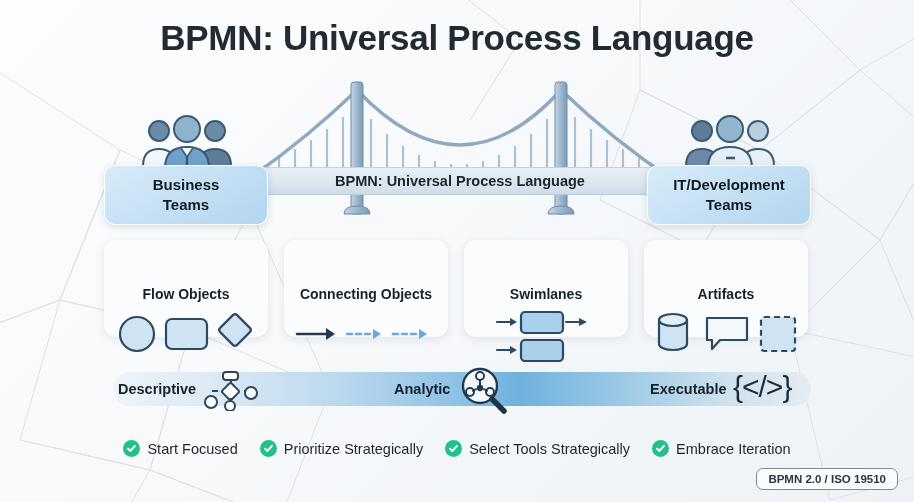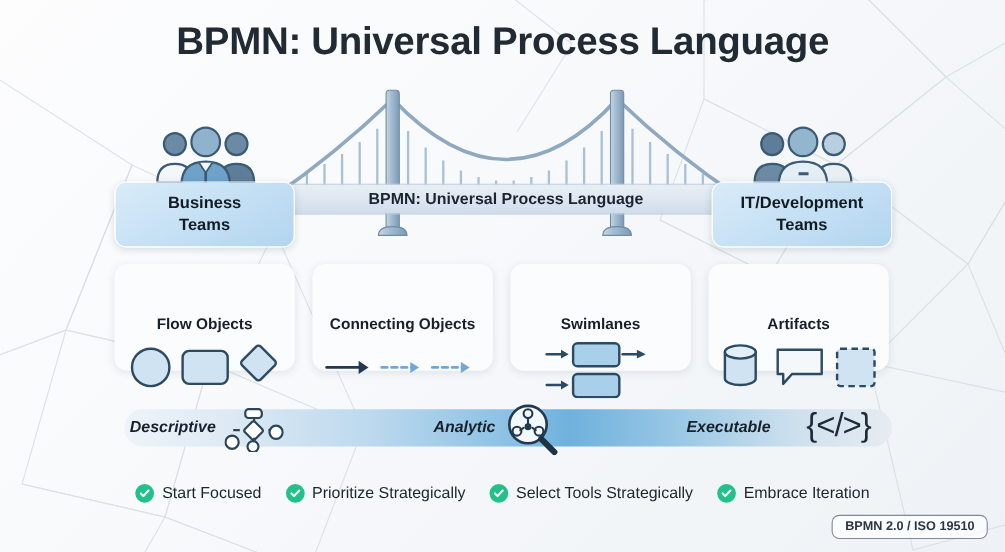--- a/index.html
+++ b/index.html
@@ -154,25 +154,24 @@
         #9fcbe6 74%,
         #cfe1ee 88%,
         #e6ecf1 100%);
   }
   .spec-label {
     position: absolute;
     font-size: 14.5px;
     font-weight: bold;
     color: #18212b;
     top: 381px;
-    font-style: italic;
   }
   #spec-descriptive { left: 118px; }
   #spec-analytic    { left: 394px; }
-  #spec-executable  { left: 624px; }
+  #spec-executable  { left: 650px; }
 
   #spec-icon-flow { position: absolute; left: 204px; top: 371px; width: 54px; height: 40px; }
   #spec-icon-lens { position: absolute; left: 459px; top: 366px; width: 50px; height: 48px; }
   #spec-icon-code {
     position: absolute; left: 733px; top: 370px;
     font-size: 30px; font-weight: 500; color: #1d2b38;
     letter-spacing: -1px;
   }
 
   

